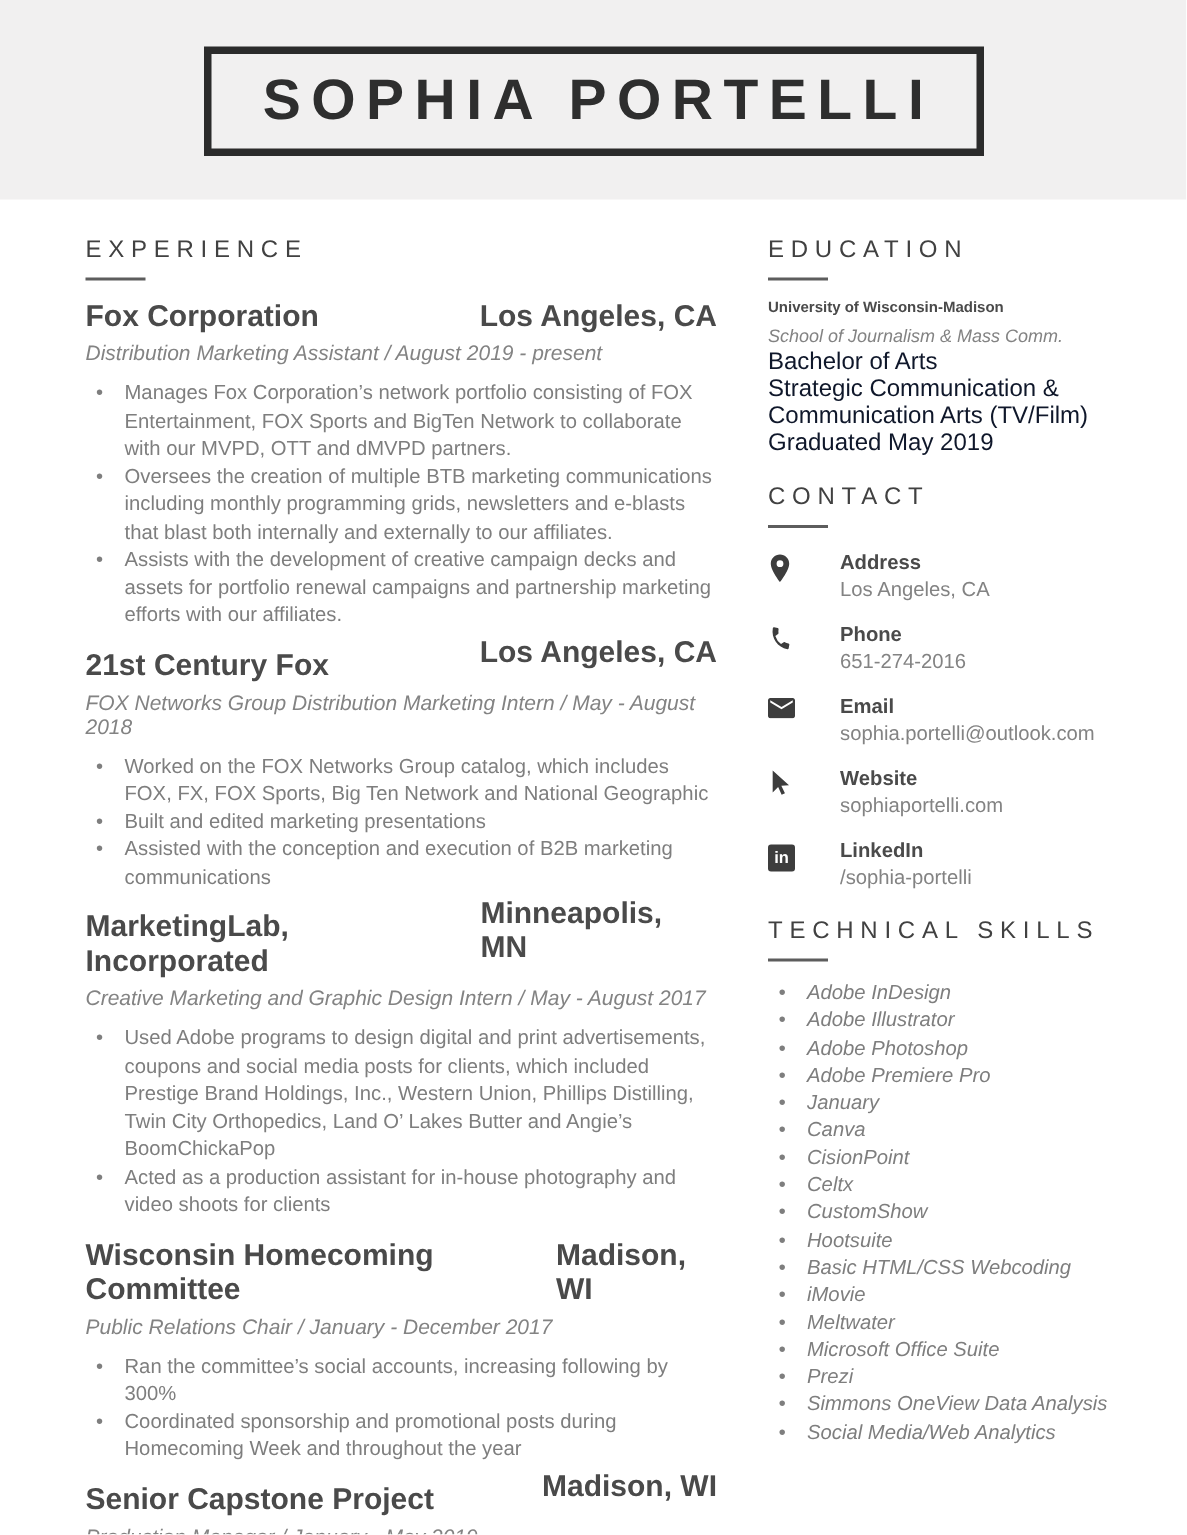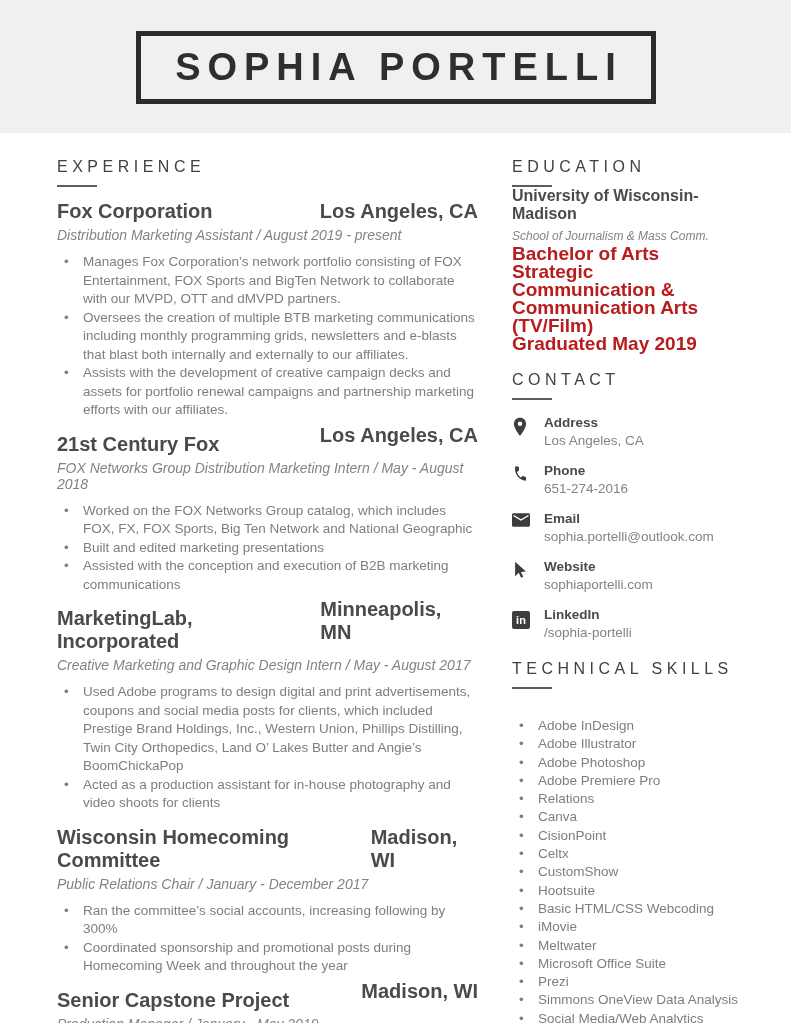--- a/index.html
+++ b/index.html
@@ -48,42 +48,42 @@
     font-style: italic; font-size: 14px; color: #838383; margin-top: 4px;
   }
   ul.bullets {
     list-style: none; margin: 10px 0 0 0; padding: 0;
     font-size: 13.5px; line-height: 18.5px; color: #7e7e7e;
   }
   ul.bullets li { position: relative; padding-left: 26px; }
   ul.bullets li::before { content: "\2022"; position: absolute; left: 7px; }
 
   
-  .edu-school { font-weight: bold; font-size: 16px; color: #4a4a4a; }
+  .edu-school { font-weight: bold; font-size: 10px; color: #4a4a4a; margin-top: 13px; }
   .edu-subtitle { font-style: italic; font-size: 12px; color: #838383; margin-top: 4px; line-height: 18px; }
-  ul.edu-lines { list-style: none; margin: 0; padding: 0; font-size: 19px; color: #b91c1c; line-height: 18px; font-weight: bold; }
+  ul.edu-lines { list-style: none; margin: 0; padding: 0; font-size: 16px; color: #0f172a; line-height: 18px; }
 
   
   .contact-section { margin-top: 18px; }
   .contact-item { display: flex; margin-top: 15px; }
-  .contact-icon { width: 20px; flex: 0 0 20px; margin-right: 12px; padding-top: 2px; }
+  .contact-icon { width: 20px; flex: 0 0 20px; margin-right: 28px; padding-top: 2px; }
   .contact-icon svg { display: block; }
   .linkedin-badge {
     width: 18px; height: 18px; background: #3d3d3d; border-radius: 2px;
     color: #ffffff; font-size: 11px; font-weight: bold;
     display: flex; align-items: center; justify-content: center; margin-top: 2px;
   }
   .contact-label { font-weight: bold; font-size: 13.5px; color: #4a4a4a; }
   .contact-value { font-size: 13.5px; color: #838383; margin-top: 3px; }
 
   
   .skills-section { margin-top: 20px; }
   ul.skills {
-    list-style: none; margin: 28px 0 0 0; padding: 0;
-    font-size: 13.5px; line-height: 18.3px; color: #7e7e7e;
+    list-style: none; margin: 12px 0 0 0; padding: 0;
+    font-size: 13.5px; line-height: 18.3px; color: #7e7e7e; font-style: italic;
   }
   ul.skills li { position: relative; padding-left: 26px; }
   ul.skills li::before { content: "\2022"; position: absolute; left: 7px; }
 </style>
 </head>
 <body>
 
 <div class="page">
 
   <div class="top-band">
@@ -246,21 +246,21 @@
 
       <div class="skills-section">
         <div class="section-heading">TECHNICAL SKILLS</div>
         <div class="heading-rule"></div>
         <ul class="skills">
 
         <li>Adobe InDesign</li>
             <li>Adobe Illustrator</li>
             <li>Adobe Photoshop</li>
             <li>Adobe Premiere Pro</li>
-            <li>Relations</li>
+            <li>January</li>
             <li>Canva</li>
             <li>CisionPoint</li>
             <li>Celtx</li>
             <li>CustomShow</li>
             <li>Hootsuite</li>
             <li>Basic HTML/CSS Webcoding</li>
             <li>iMovie</li>
             <li>Meltwater</li>
             <li>Microsoft Office Suite</li>
             <li>Prezi</li>

